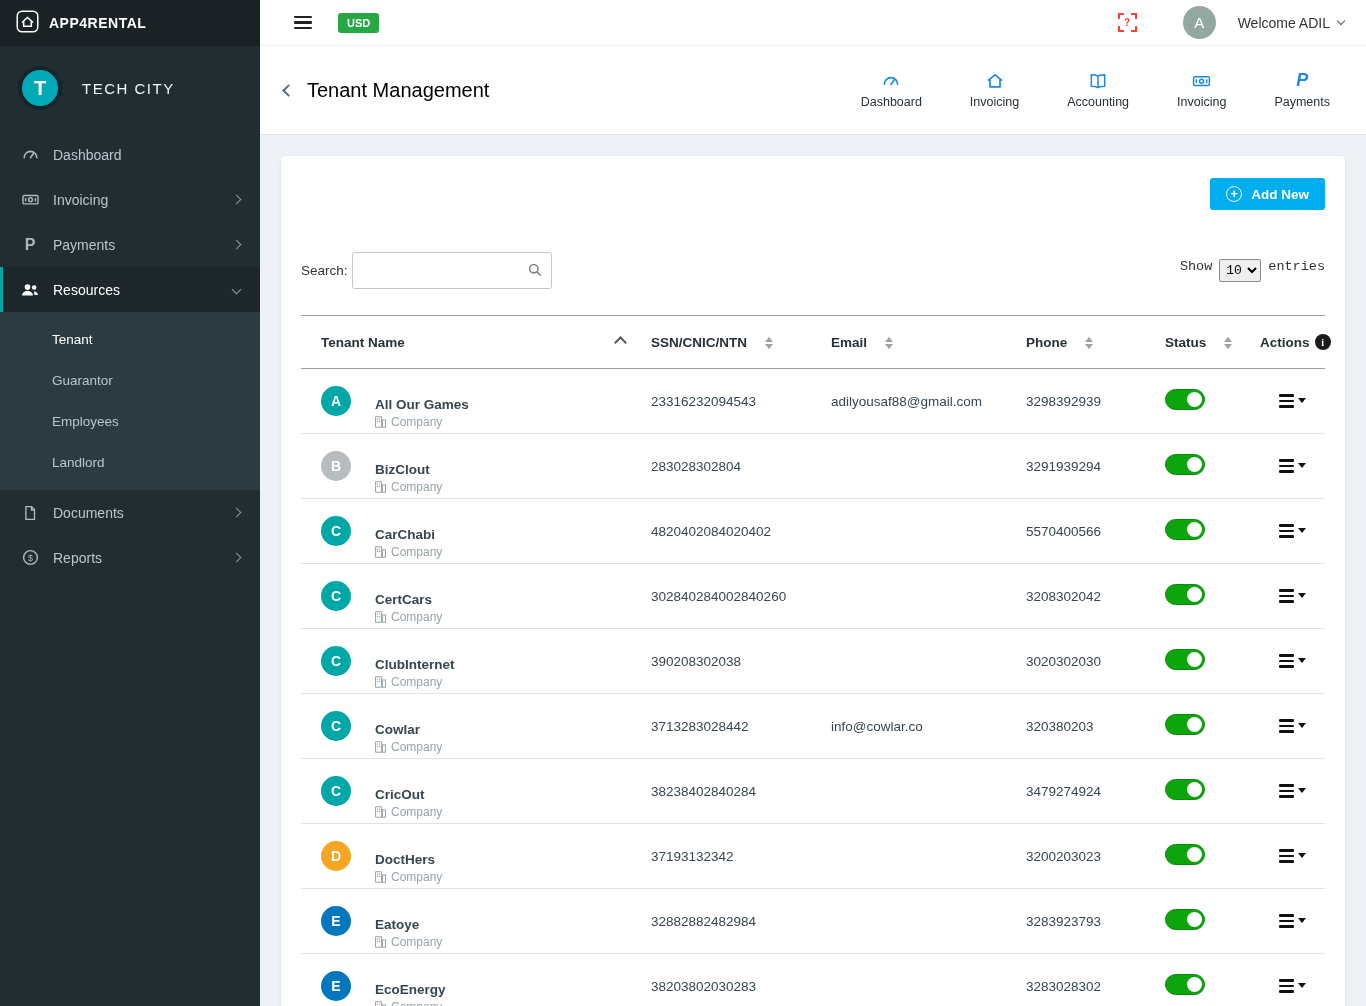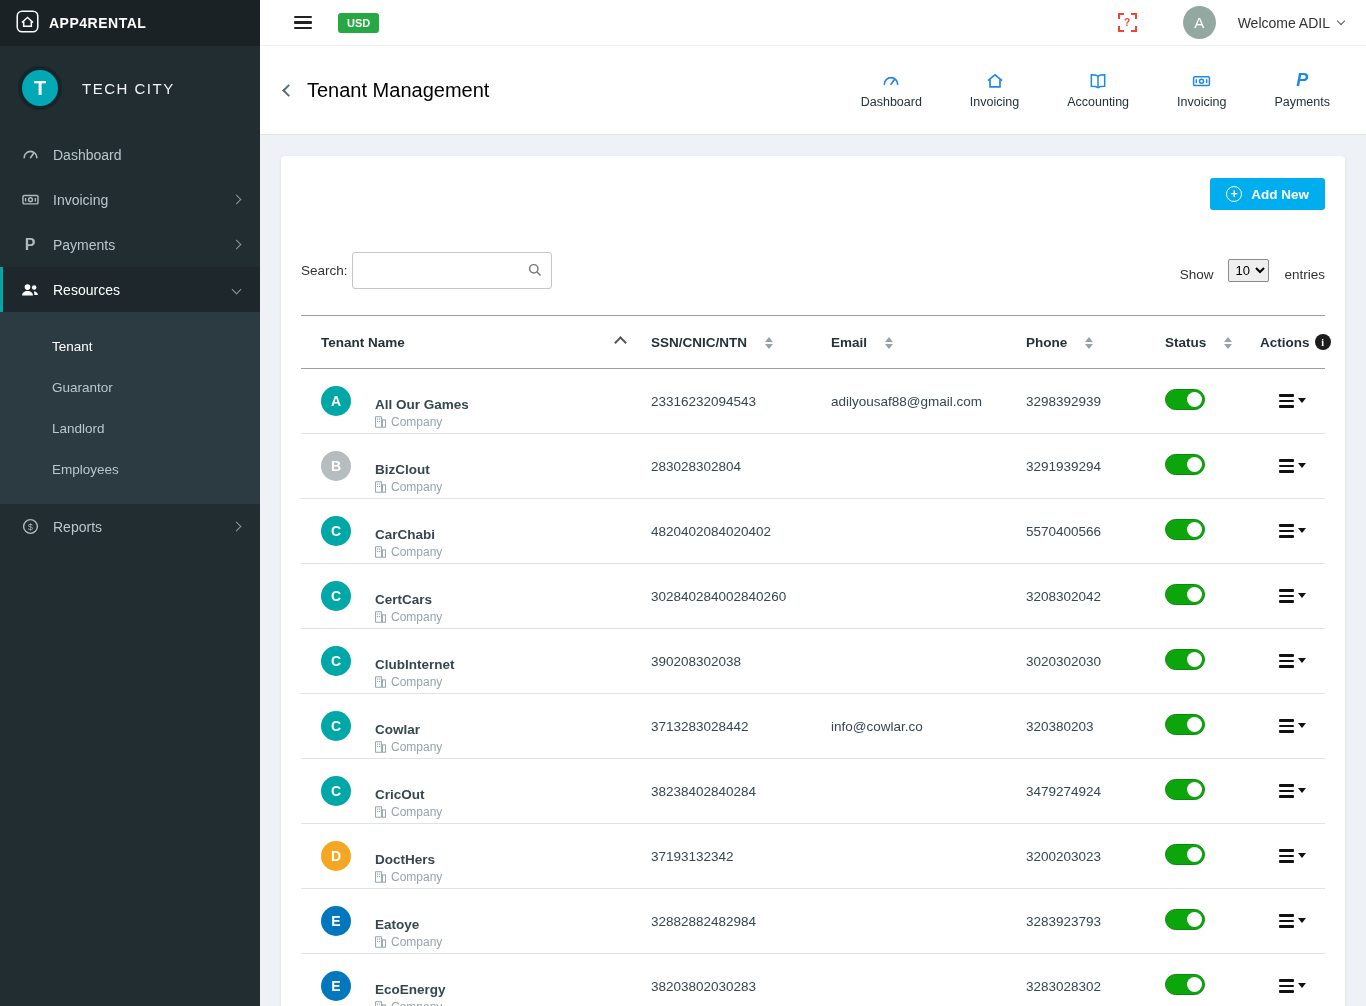--- a/index.html
+++ b/index.html
@@ -21,21 +21,21 @@
   .org-name{color:#f2f5f5; font-size:15px; letter-spacing:1.5px;}
   .menu-item{height:45px; display:flex; align-items:center; gap:13px; padding:0 20px; color:#b8c7ce; font-size:14px; cursor:pointer;}
   .menu-item .mi-icon{width:20px; display:flex; justify-content:center; color:#aeb9bd;}
   .menu-item.active{background:#1e282c; color:#fff; border-left:3px solid var(--accent); padding-left:17px;}
   .menu-item.active .mi-icon{color:#fff;}
   .chev{display:inline-block; width:7px; height:7px; border-right:1.6px solid currentColor; border-bottom:1.6px solid currentColor;}
   .chev.right{transform:rotate(-45deg);}
   .chev.down{transform:rotate(45deg);}
   .chev.up{transform:rotate(-135deg);}
   .mi-chev{margin-left:auto; color:#8a9aa0;}
-  .submenu{background:#2c3b41; padding:14px 0;}
+  .submenu{background:#2c3b41; padding:7px 0;}
   .submenu-item{height:41px; display:flex; align-items:center; padding-left:52px; color:#b8c7ce; font-size:13.5px; cursor:pointer;}
   .submenu-item.active{color:#fff;}
   .p-icon{font-weight:800; font-size:16px;}
 
   
   .main{flex:1; display:flex; flex-direction:column; height:100%; overflow:hidden;}
 
   .topbar{height:46px; background:#fff; display:flex; align-items:center; gap:26px; padding:0 22px 0 34px; border-bottom:1px solid #f0f0f0;}
   .bars{display:inline-flex; flex-direction:column; gap:3px; cursor:pointer;}
   .bars i{display:block; width:18px; height:2.6px; background:#222; border-radius:1px;}
@@ -68,21 +68,21 @@
   .add-new{display:flex; align-items:center; gap:9px; background:var(--addnew); color:#fff; border:none; border-radius:3px;
     padding:0 16px; height:32px; font-size:13.5px; font-weight:bold; cursor:pointer; font-family:inherit;}
   .plus{width:16px; height:16px; border:1.8px solid #fff; border-radius:50%; display:flex; align-items:center; justify-content:center;
     font-size:12px; line-height:1; font-weight:bold;}
 
   .controls{display:flex; align-items:center; margin-top:42px; font-size:13.5px; color:#333;}
   .search-wrap{display:flex; align-items:center; gap:2px;}
   .search-box{position:relative; margin-left:2px;}
   .search-box input{width:200px; height:37px; border:1px solid #c6c6c6; border-radius:3px; padding:0 32px 0 10px; font-size:13.5px; font-family:inherit; outline:none;}
   .search-box .mag{position:absolute; right:9px; top:10px;}
-  .show-wrap{margin-left:auto; display:flex; align-items:flex-end; gap:15px;}
+  .show-wrap{margin-left:auto; display:flex; align-items:flex-start; gap:7px;font-family:Liberation Mono, monospace;}
   .show-wrap select{height:23px; border:1px solid #8b8b8b; border-radius:2px; font-size:13px; font-family:inherit; padding:0 2px;}
 
   
   .table{margin-top:26px;}
   .thead{display:flex; align-items:center; border-top:1px solid #9e9e9e; border-bottom:1px solid #9e9e9e; min-height:54px;
     font-weight:bold; font-size:13.5px; color:#263238;}
   .cell{flex:0 0 auto;}
   .c-name{width:350px; padding-left:20px; display:flex; align-items:center;gap:12px;}
   .c-ssn{width:180px;}
   .c-email{width:195px;}
@@ -176,27 +176,37 @@
       </div>
 
       <div class="submenu">
         <div class="submenu-item active">
             <span>Tenant</span>
           </div>
         <div class="submenu-item">
             <span>Guarantor</span>
           </div>
         <div class="submenu-item">
+            <span>Employees</span>
+          </div>
+        <div class="submenu-item">
             <span>Landlord</span>
           </div>
-        <div class="submenu-item">
-            <span>Employees</span>
-          </div>
-      </div>
-
+      </div>
+
+      <div class="menu-item">
+        <span class="mi-icon">
+          <svg viewBox="0 0 24 24" width="18" height="18" fill="none" stroke="currentColor" stroke-width="1.8">
+              <path d="M6.5 3.5h7.5l4 4v13h-11.5z"></path>
+              <path d="M14 3.5V8h4.5"></path>
+            </svg>
+        </span>
+        <span class="mi-label">Documents</span>
+        <span class="chev right mi-chev"></span>
+      </div>
 
       <div class="menu-item">
         <span class="mi-icon">
           <svg viewBox="0 0 24 24" width="19" height="19" fill="none" stroke="currentColor" stroke-width="1.8">
               <circle cx="12" cy="12" r="8.7"></circle>
               <text x="12" y="16" text-anchor="middle" font-size="11" stroke="none" fill="currentColor">$</text>
             </svg>
         </span>
         <span class="mi-label">Reports</span>
         <span class="chev right mi-chev"></span>

